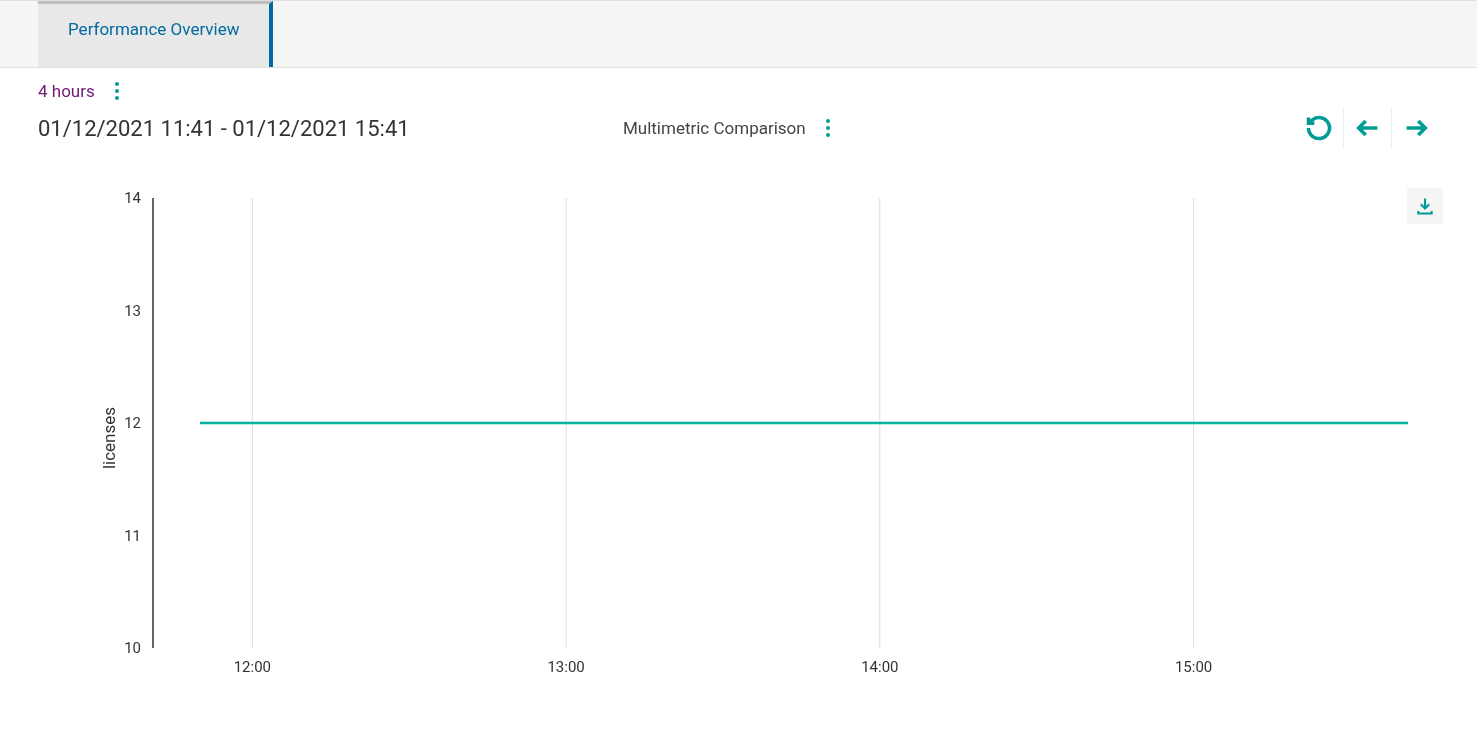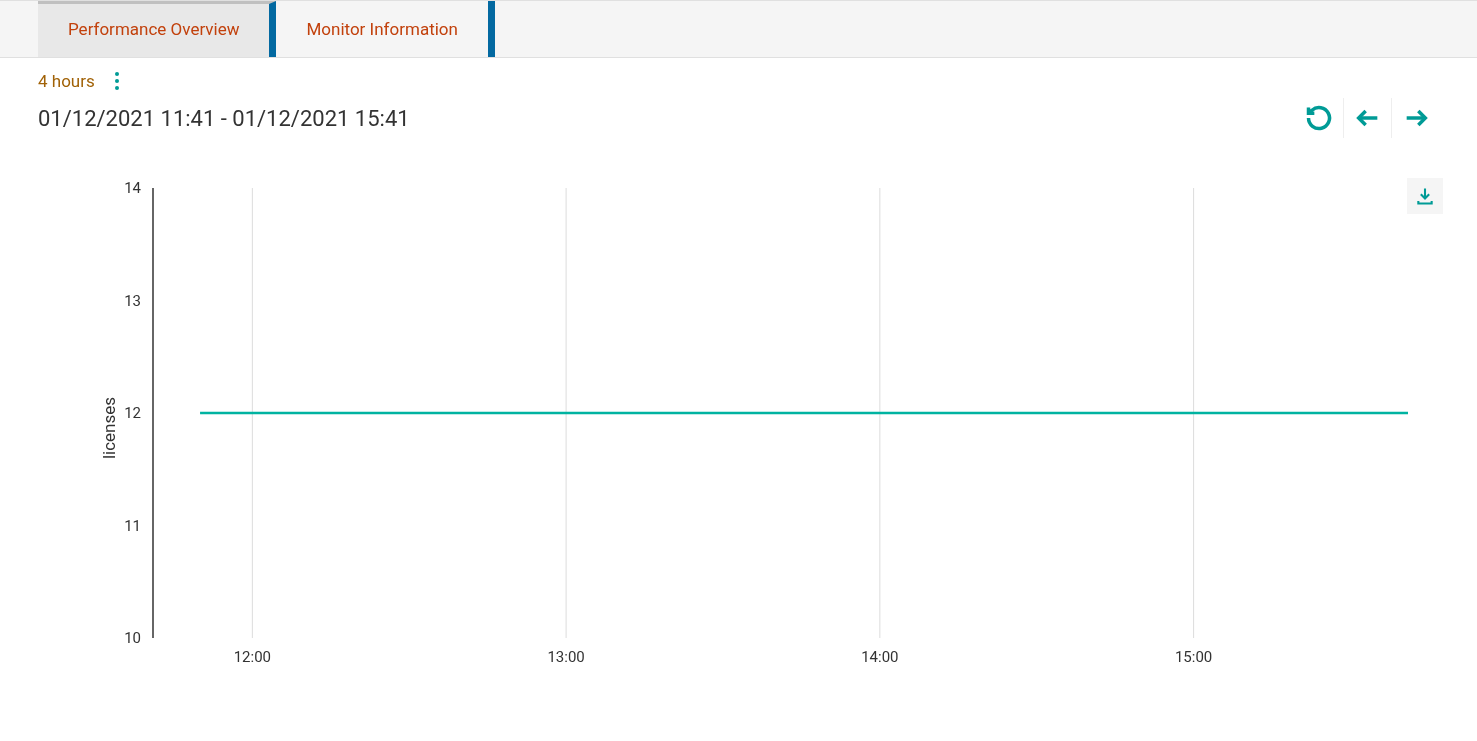--- a/index.html
+++ b/index.html
@@ -12,44 +12,44 @@
       overflow: hidden;
     }
     .tabs-container {
       background: #f5f5f5;
       border-bottom: 1px solid #e0e0e0;
       display: flex;
       padding-left: 38px;
       border-top: 1px solid #e0e0e0;
     }
     .tab {
-      padding: 18px 30px;
-      font-size: 17px;
-      color: #c2410c;
-      cursor: pointer;
-      border-right: 7px solid #0369a1;
+      padding: 28px 30px;
+      font-size: 17px;
+      color: #0369a1;
+      cursor: pointer;
+      border-right: 4px solid #0369a1;
       background: #f5f5f5;
     }
     .tab.active {
       background: #e8e8e8;
       border-top: 3px solid #c0c0c0;
       padding-top: 15px;
     }
     .content {
       padding: 12px 38px 0 38px;
     }
     .timerange-row {
       display: flex;
       align-items: center;
       gap: 18px;
       margin-bottom: 6px;
     }
     .timerange-label {
       font-size: 17px;
-      color: #a16207;
+      color: #701a75;
     }
     .vdots {
       display: inline-flex;
       flex-direction: column;
       gap: 3px;
       cursor: pointer;
       padding: 2px;
     }
     .vdots span {
       width: 4px; height: 4px;
@@ -125,37 +125,44 @@
       font-size: 17px;
       color: #333;
     }
     text.tick { font-size: 15px; fill: #333; font-family: inherit; }
   </style>
 </head>
 <body>
 
 <div class="tabs-container">
   <div class="tab active">Performance Overview</div>
-  <div class="tab">Monitor Information</div>
 </div>
 
 <div class="content">
 
   <div class="timerange-row">
     <span class="timerange-label">4 hours</span>
     <span class="vdots">
         <span></span>
         <span></span>
         <span></span>
       </span>
   </div>
 
   <div class="daterange-row">
     <div class="daterange-text">01/12/2021 11:41 - 01/12/2021 15:41</div>
 
+    <div class="multimetric-block">
+      <span>Multimetric Comparison</span>
+      <span class="vdots">
+          <span></span>
+          <span></span>
+          <span></span>
+        </span>
+    </div>
 
     <div class="nav-icons">
       <div class="nav-icon-btn">
         <svg width="28" height="28" viewBox="0 0 24 24">
           <path d="M3 12a9 9 0 1 0 3-6.7L3 8"></path>
           <polyline points="3,3 3,8 8,8" fill="#009b96" stroke="#009b96"></polyline>
         </svg>
       </div>
       <div class="nav-icon-btn">
         <svg width="28" height="28" viewBox="0 0 24 24">

